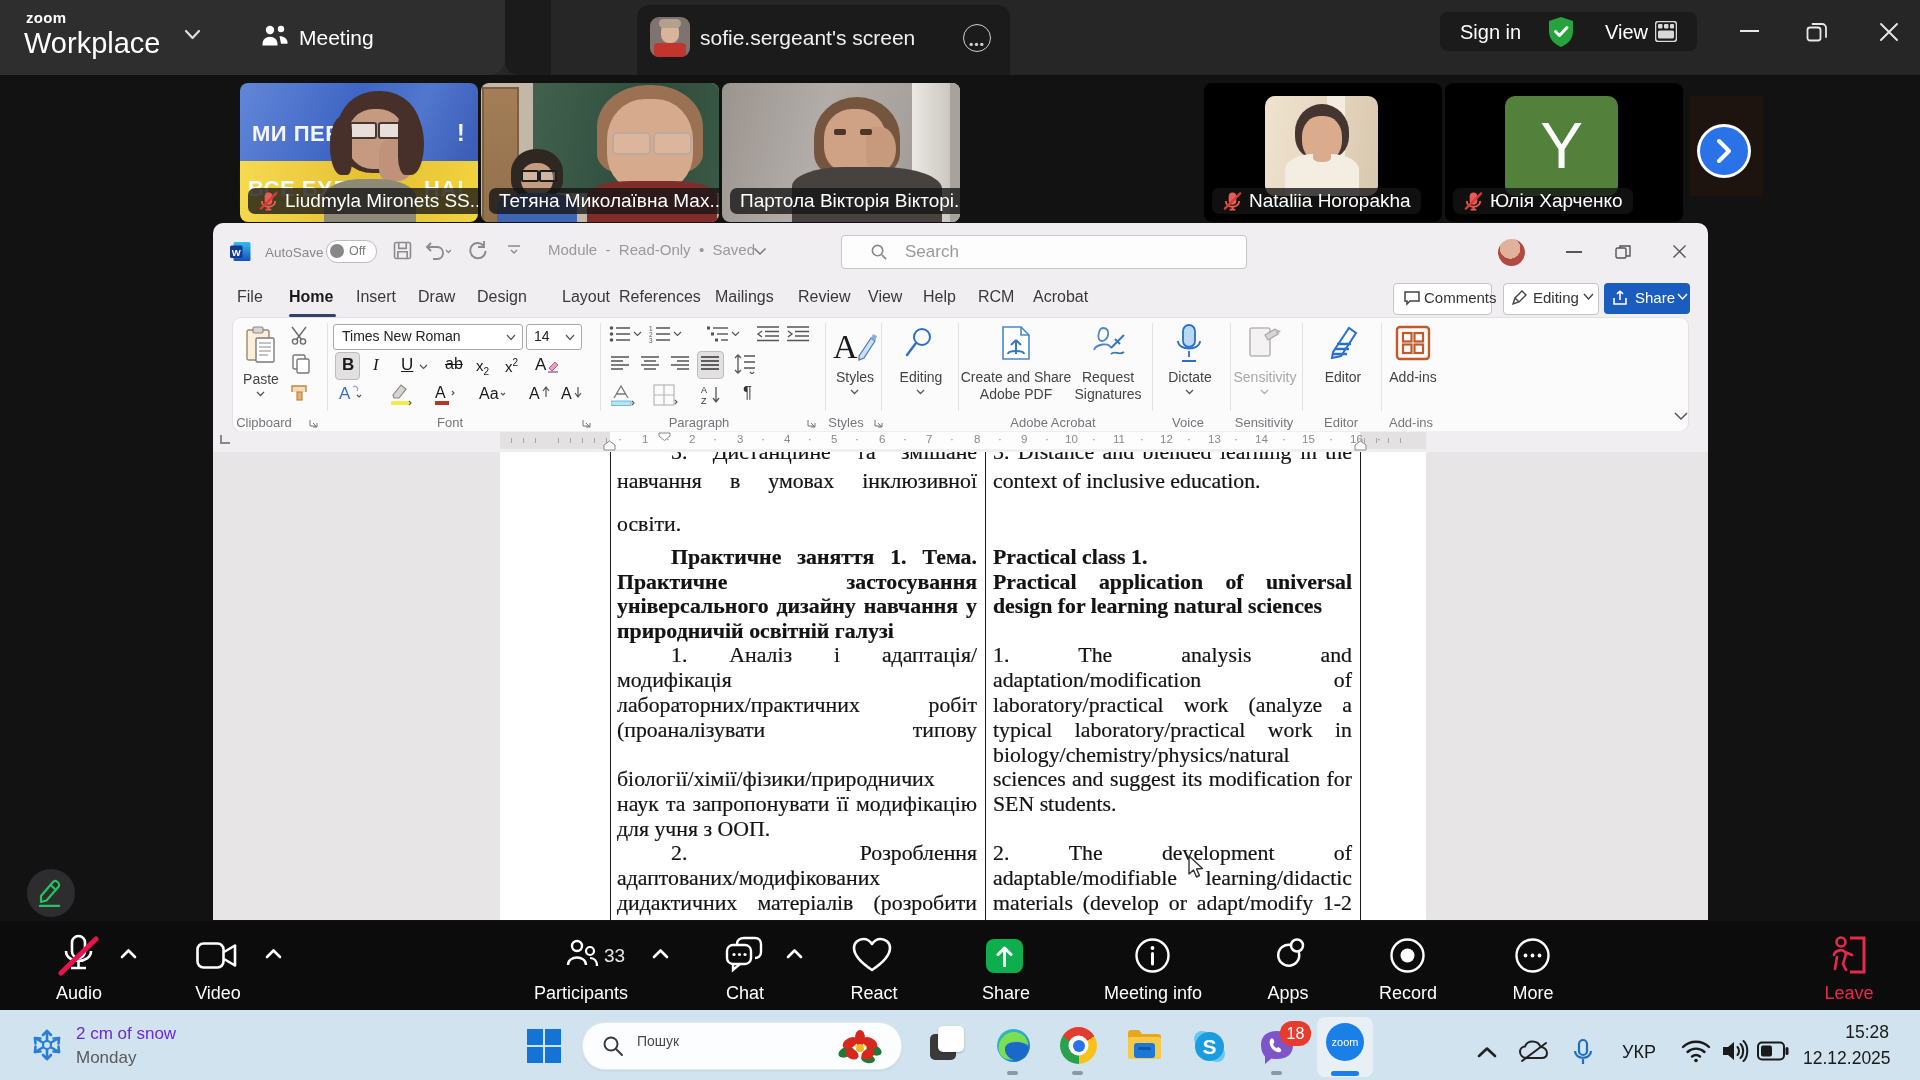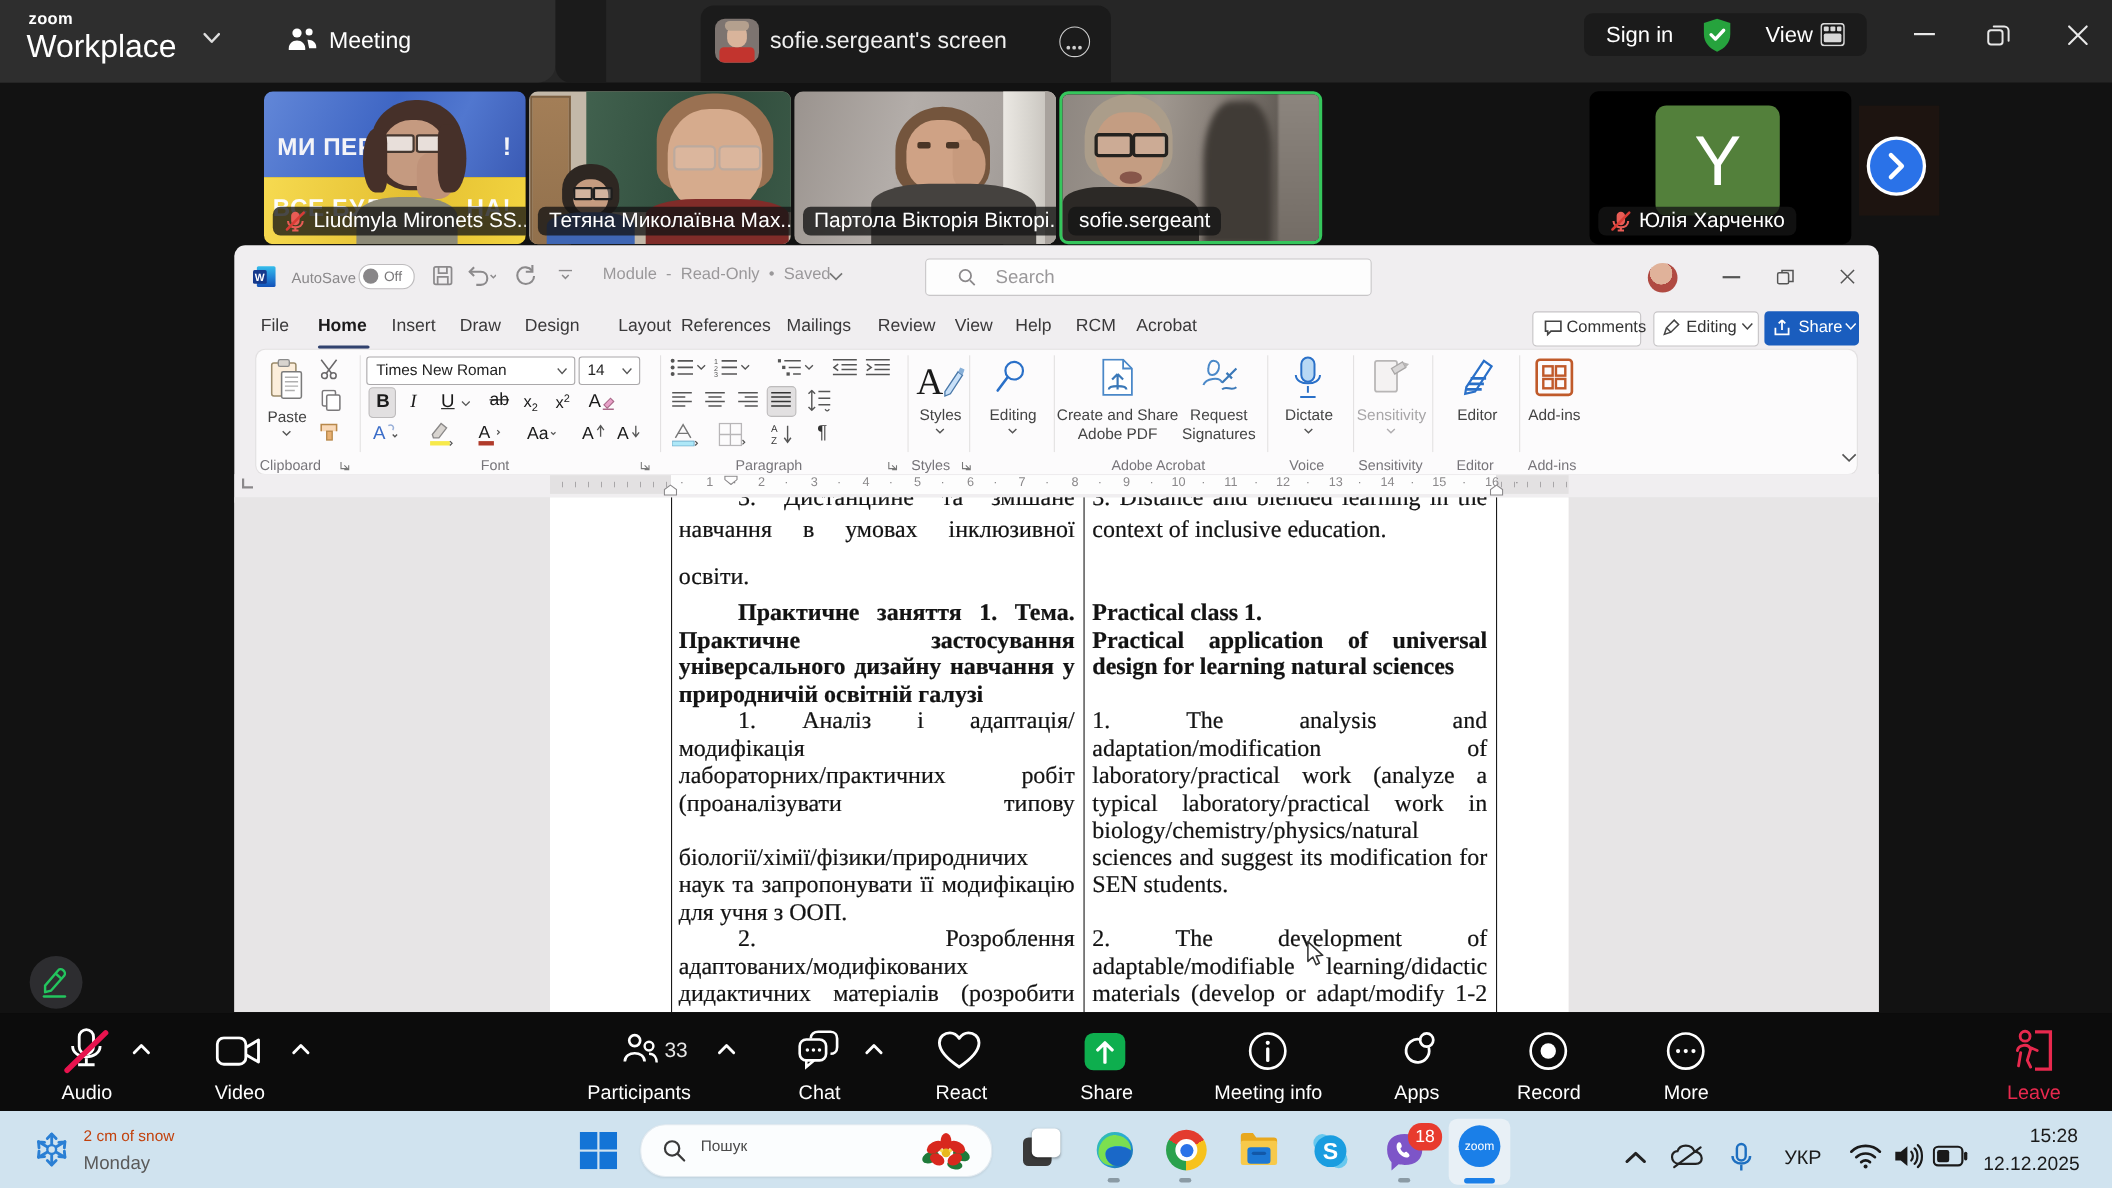--- a/index.html
+++ b/index.html
@@ -159,34 +159,33 @@
 
     <div class="abs" style="left:92px;top:14px;width:86px;height:80px;background:#74553d;border-radius:50% 50% 30% 30%;"></div>
     <div class="abs" style="left:102px;top:26px;width:62px;height:64px;background:#cfa285;border-radius:45% 45% 40% 40%;"></div>
     <div class="abs" style="left:144px;top:44px;width:30px;height:44px;background:#c79a7d;border-radius:30% 60% 60% 40%;"></div>
     <div class="abs" style="left:70px;top:84px;width:150px;height:55px;background:#45423f;border-radius:35% 40% 0 0;"></div>
     <div class="abs" style="left:112px;top:46px;width:12px;height:6px;background:#4a3526;border-radius:2px;"></div>
     <div class="abs" style="left:138px;top:46px;width:12px;height:6px;background:#4a3526;border-radius:2px;"></div>
     <div class="pill">Партола Вікторія Вікторі...</div>
   </div>
 
-  <div class="tile" style="left:963px;border:3px solid #35c65c;width:233px;height:133px;">
-    <div class="abs" style="left:-3px;top:-3px;width:239px;height:139px;background:linear-gradient(100deg,#8d8680 0%,#a09890 35%,#8a827b 55%,#5e5852 80%,#6e6760 100%);"></div>
-    <div class="abs" style="left:128px;top:6px;width:62px;height:130px;background:#403b36;border-radius:42% 34% 0 0;filter:blur(3px);"></div>
-    <div class="abs" style="left:196px;top:-3px;width:40px;height:139px;background:linear-gradient(#8d867f,#736c65);filter:blur(1px);"></div>
-
-    <div class="abs" style="left:20px;top:0px;width:80px;height:76px;background:#ab9d8a;border-radius:50% 50% 30% 30%;"></div>
-    <div class="abs" style="left:30px;top:16px;width:62px;height:68px;background:#c49d82;border-radius:42% 42% 44% 44%;"></div>
-    <div class="abs" style="left:29px;top:35px;width:29px;height:16px;border:3.5px solid #24221f;border-radius:4px;background:rgba(230,225,220,.22);"></div>
-    <div class="abs" style="left:63px;top:35px;width:27px;height:16px;border:3.5px solid #24221f;border-radius:4px;background:rgba(230,225,220,.22);"></div>
-    <div class="abs" style="left:52px;top:70px;width:20px;height:11px;background:#87564a;border-radius:45%;"></div>
-    <div class="abs" style="left:0px;top:84px;width:124px;height:50px;background:#2c2926;border-radius:28% 48% 0 0;"></div>
-    <div class="pill" style="left:5px;bottom:5px;">sofie.sergeant</div>
-  </div>
-
+
+  <div class="tile" style="left:1204px;">
+    <div class="abs" style="left:61px;top:13px;width:113px;height:100px;border-radius:10px;overflow:hidden;background:linear-gradient(100deg,#efe3cf,#e4d4bc 60%,#d8c6ae);">
+      <div class="abs" style="left:62px;top:0px;width:18px;height:100px;background:#f4ece0;"></div>
+      <div class="abs" style="left:30px;top:8px;width:54px;height:56px;background:#443530;border-radius:50% 50% 42% 42%;"></div>
+      <div class="abs" style="left:37px;top:20px;width:40px;height:46px;background:#dbab8e;border-radius:44% 44% 46% 46%;"></div>
+      <div class="abs" style="left:20px;top:58px;width:74px;height:42px;background:#f3ede2;border-radius:38% 38% 0 0;"></div>
+      <div class="abs" style="left:48px;top:56px;width:18px;height:10px;background:#dbab8e;border-radius:0 0 40% 40%;"></div>
+    </div>
+    <div class="pill"><svg width="21" height="20" viewBox="0 0 22 20">
+          <use href="#micoff"></use>
+        </svg>Nataliia Horopakha</div>
+  </div>
 
   <div class="tile" style="left:1445px;">
     <div class="abs" style="left:60px;top:13px;width:113px;height:100px;border-radius:10px;background:#53803b;display:flex;align-items:center;justify-content:center;color:#fff;font-size:64px;">Y</div>
     <div class="pill"><svg width="21" height="20" viewBox="0 0 22 20">
           <use href="#micoff"></use>
         </svg>Юлія Харченко</div>
   </div>
 
   <div class="abs" style="left:1690px;top:96px;width:73px;height:100px;background:#1d1410;"></div>
   <div class="abs" style="left:1697px;top:124px;width:54px;height:54px;border-radius:50%;background:#fff;"></div>
@@ -840,21 +839,21 @@
 
     <svg class="abs" style="left:30px;top:18px;" width="34" height="34" viewBox="0 0 34 34">
       <g stroke="#2a7fd4" stroke-width="2.6" stroke-linecap="round">
         <path d="M17 3 V31 M5 10 L29 24 M29 10 L5 24"></path>
         <path d="M17 3 L13 7 M17 3 L21 7 M17 31 L13 27 M17 31 L21 27"></path>
         <path d="M5 10 L10.5 10.5 M5 10 L5.5 15.5 M29 24 L23.5 23.5 M29 24 L28.5 18.5"></path>
         <path d="M29 10 L23.5 10.5 M29 10 L28.5 15.5 M5 24 L10.5 23.5 M5 24 L5.5 18.5"></path>
       </g>
       <circle cx="17" cy="17" r="4" fill="#cfe2ee" stroke="#2a7fd4" stroke-width="2.2"></circle>
     </svg>
-    <div class="abs" style="left:76px;top:14px;color:#c2410c;font-size:14px;">2 cm of snow</div>
+    <div class="abs" style="left:76px;top:14px;color:#6d28d9;font-size:17px;">2 cm of snow</div>
     <div class="abs" style="left:76px;top:38px;color:#5a5a5a;font-size:17px;">Monday</div>
 
     <svg class="abs" style="left:527px;top:19px;" width="34" height="34" viewBox="0 0 34 34">
       <rect x="0" y="0" width="16" height="16" fill="#1374d6"></rect>
         <rect x="18" y="0" width="16" height="16" fill="#1374d6"></rect>
       <rect x="0" y="18" width="16" height="16" fill="#1374d6"></rect>
         <rect x="18" y="18" width="16" height="16" fill="#1374d6"></rect>
     </svg>
 
     <div class="abs" style="left:582px;top:12px;width:318px;height:46px;background:#fbfdfe;border:1px solid #e2eaf0;border-radius:23px;box-shadow:0 1px 2px rgba(0,0,0,.08);">

